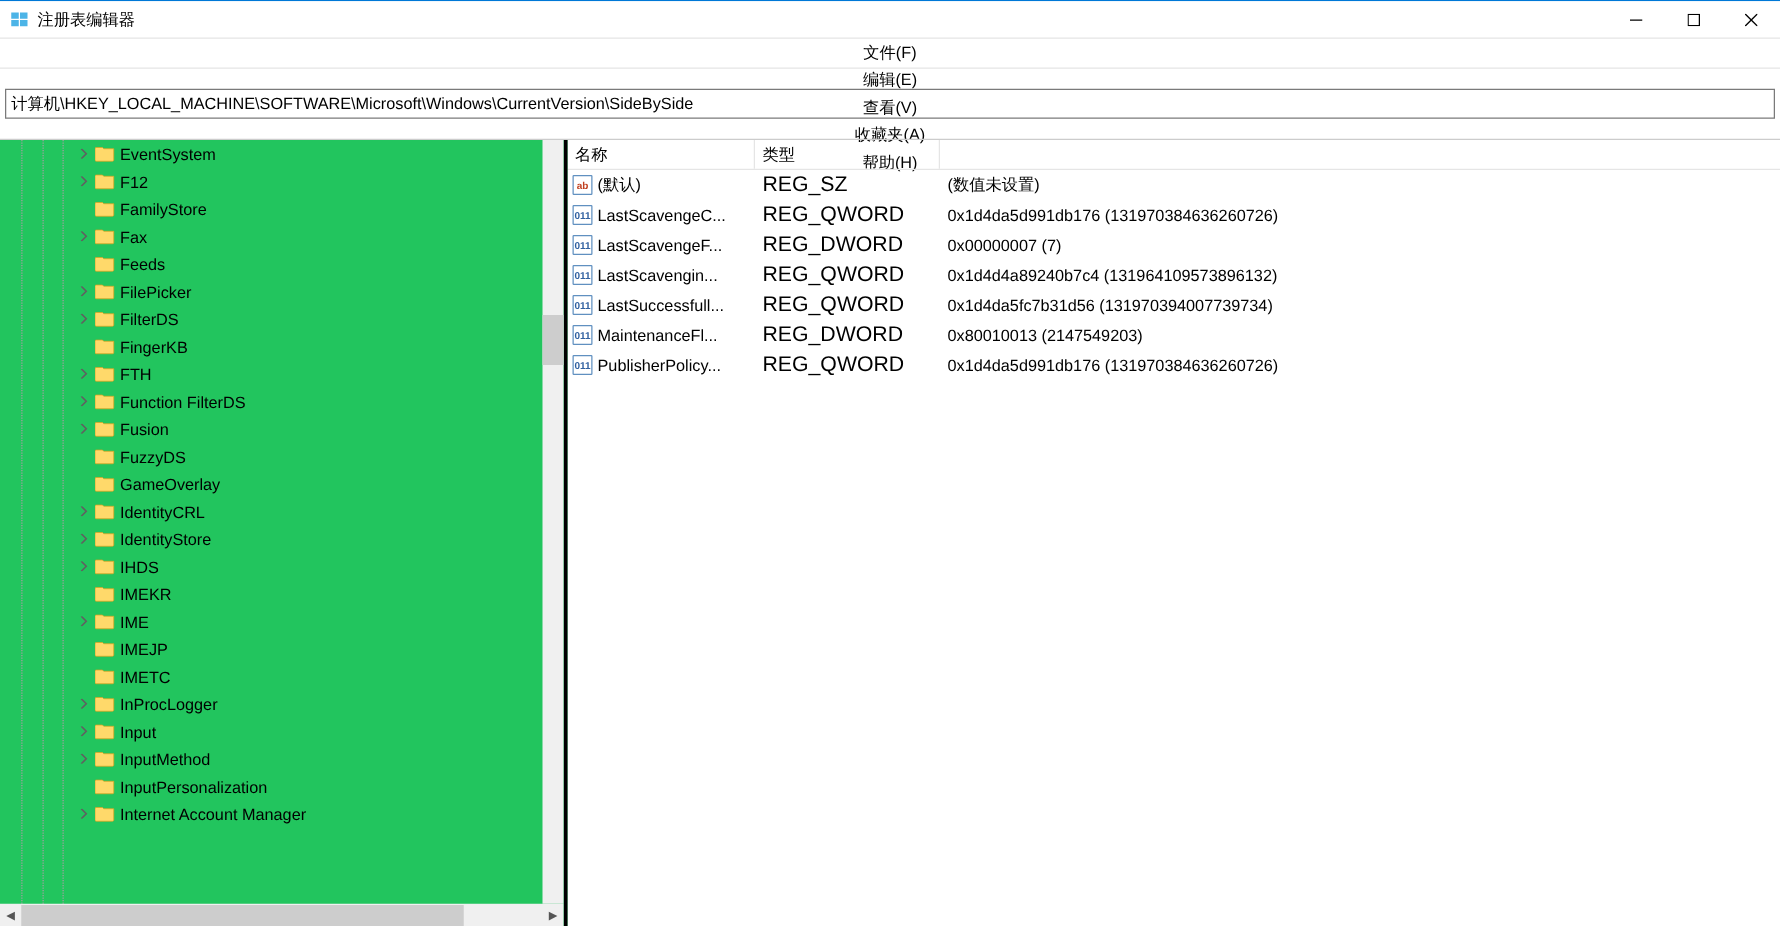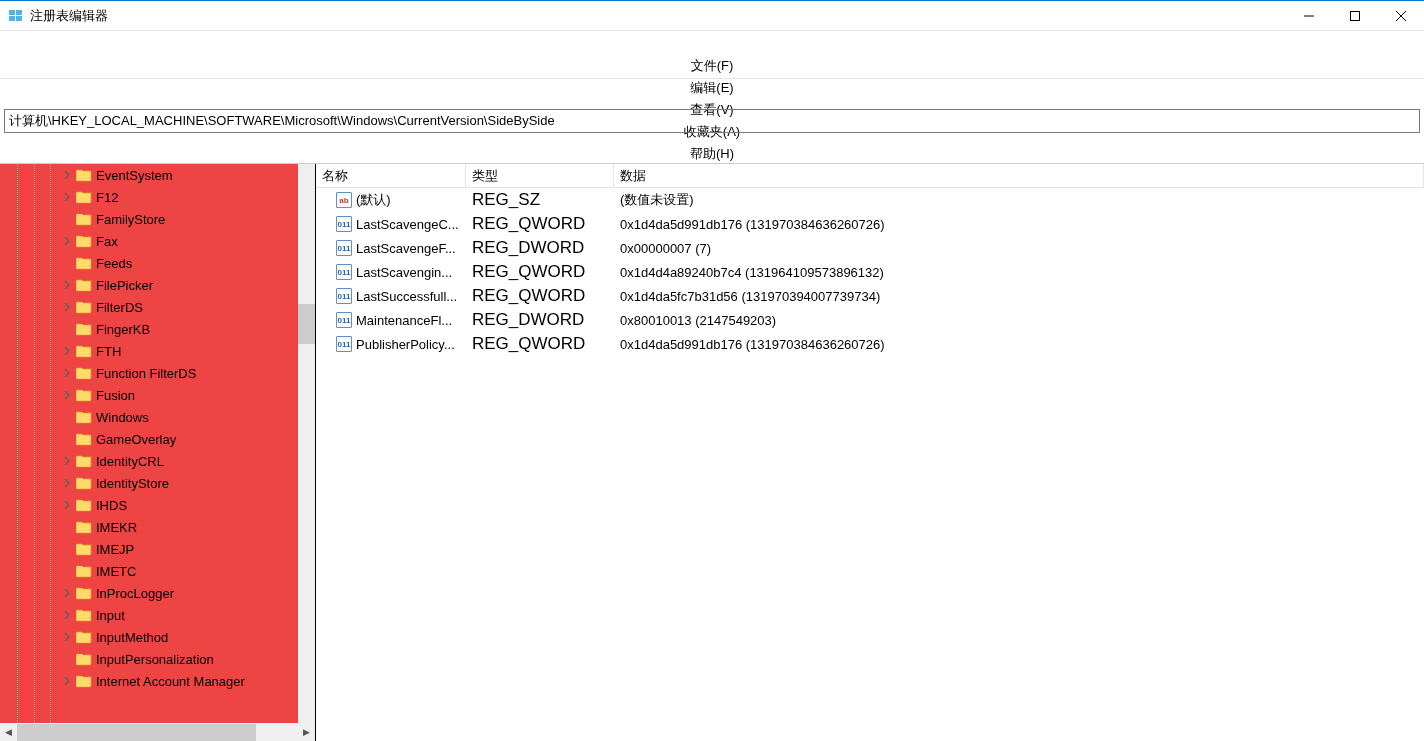--- a/index.html
+++ b/index.html
@@ -1,27 +1,27 @@
 <!DOCTYPE html>
 <html><head>
 <meta charset="utf-8">
 <style>
 * { margin: 0; padding: 0; box-sizing: border-box; font-family: "Microsoft YaHei", "Segoe UI", sans-serif; font-size: 13px; }
 body { background: #fff; overflow: hidden; }
-.window { width: 1424px; height: 741px; display: flex; flex-direction: column; border-top: 1px solid #0078d7; gap: 24px; }
+.window { width: 1424px; height: 741px; display: flex; flex-direction: column; border-top: 1px solid #0078d7; }
 .titlebar { height: 30px; display: flex; align-items: center; background: #fff; border-bottom: 1px solid #e5e5e5; }
 .titlebar-icon { width: 16px; height: 16px; margin: 0 6px 0 8px; display: flex; align-items: center; justify-content: center; }
 .titlebar-title { flex: 1; font-size: 13px; }
 .win-controls { display: flex; }
 .win-btn { width: 46px; height: 30px; display: flex; align-items: center; justify-content: center; color: #000; }
 .menubar { height: 24px; display: flex; align-items: center; padding: 0 4px; border-bottom: 1px solid #e5e5e5; flex-direction: column; }
 .menu-item { padding: 2px 8px; }
-.addressbar { height: 24px; border: 1px solid #7a7a7a; margin: 6px 4px; display: flex; align-items: center; padding: 0 4px; font-size: 13px; }
+.addressbar { height: 24px; border: 1px solid #7a7a7a; margin: 16px 4px; display: flex; align-items: center; padding: 0 4px; font-size: 13px; }
 .main { flex: 1; display: flex; overflow: hidden; border-top: 1px solid #ccc; }
-.tree-pane { width: 316px; border-right: 1px solid #000000; overflow: hidden; position: relative; background: #ef4444; }
+.tree-pane { width: 454px; border-right: 3px solid #000000; overflow: hidden; position: relative; background: #22c55e; }
 .tree-content { height: 100%; overflow: hidden; }
 .tree-row { display: flex; align-items: center; height: 22px; padding-left: 60px; white-space: nowrap; }
 .expander { width: 14px; height: 14px; display: flex; align-items: center; justify-content: center; color: #666; font-size: 10px; margin-right: 2px; }
 .expander.hidden { visibility: hidden; }
 .folder-icon { width: 16px; height: 14px; margin-right: 4px; flex-shrink: 0; }
 .tree-label { font-size: 13px; }
 .tree-lines { position: absolute; left: 0; top: 0; bottom: 0; pointer-events: none; }
 .vline { position: absolute; top: 0; bottom: 0; border-left: 1px dotted #a0a0a0; }
 .tree-scrollbar-v { position: absolute; right: 0; top: 0; bottom: 18px; width: 17px; background: #f0f0f0; }
 .tree-thumb-v { position: absolute; width: 17px; background: #cdcdcd; }
@@ -30,21 +30,21 @@
 .htrack { flex: 1; height: 17px; position: relative; }
 .hthumb { position: absolute; height: 17px; background: #cdcdcd; }
 .value-pane { flex: 1; display: flex; flex-direction: column; overflow: hidden; }
 .value-header { display: flex; height: 24px; border-bottom: 1px solid #e5e5e5; align-items: center; }
 .vh-col { padding-left: 6px; font-size: 13px; border-right: 1px solid #e5e5e5; height: 100%; display: flex; align-items: center; }
 .vh-name { width: 150px; }
 .vh-type { width: 148px; }
 .vh-data { flex: 1; }
 .value-body { flex: 1; overflow: auto; }
 .value-row { display: flex; height: 24px; align-items: center; }
-.vr-name { width: 150px; padding-left: 20px; display: flex; align-items: center; overflow: hidden; white-space: nowrap; }
+.vr-name { width: 150px; padding-left: 4px; display: flex; align-items: center; overflow: hidden; white-space: nowrap; }
 .vr-type { width: 148px; padding-left: 6px; font-size: 17px; }
 .vr-data { flex: 1; padding-left: 6px; font-size: 13px; }
 .reg-icon { width: 16px; height: 16px; margin-right: 4px; flex-shrink: 0; border: 1px solid #6090c0; background: #fff; display: flex; align-items: center; justify-content: center; font-size: 8px; font-weight: bold; border-radius: 1px; }
 .reg-icon.string { color: #c04020; }
 .reg-icon.binary { color: #3060a0; }
 .vr-name-text { font-size: 13px; overflow: hidden; text-overflow: ellipsis; }
 </style>
 </head>
 <body>
 
@@ -208,21 +208,21 @@
             <svg class="folder-icon" viewBox="0 0 16 14">
               <path d="M1 2h5l1 1h8v9a1 1 0 0 1-1 1H1a1 1 0 0 1-1-1V3a1 1 0 0 1 1-1z" fill="#ffd96a" stroke="#d9a420" stroke-width="0.6"></path>
             </svg>
             <span class="tree-label">Fusion</span>
           </div>
           <div class="tree-row">
             <span class="expander hidden"></span>
             <svg class="folder-icon" viewBox="0 0 16 14">
               <path d="M1 2h5l1 1h8v9a1 1 0 0 1-1 1H1a1 1 0 0 1-1-1V3a1 1 0 0 1 1-1z" fill="#ffd96a" stroke="#d9a420" stroke-width="0.6"></path>
             </svg>
-            <span class="tree-label">Windows</span>
+            <span class="tree-label">FuzzyDS</span>
           </div>
           <div class="tree-row">
             <span class="expander hidden"></span>
             <svg class="folder-icon" viewBox="0 0 16 14">
               <path d="M1 2h5l1 1h8v9a1 1 0 0 1-1 1H1a1 1 0 0 1-1-1V3a1 1 0 0 1 1-1z" fill="#ffd96a" stroke="#d9a420" stroke-width="0.6"></path>
             </svg>
             <span class="tree-label">GameOverlay</span>
           </div>
           <div class="tree-row">
             <span class="expander">
@@ -256,20 +256,31 @@
               <path d="M1 2h5l1 1h8v9a1 1 0 0 1-1 1H1a1 1 0 0 1-1-1V3a1 1 0 0 1 1-1z" fill="#ffd96a" stroke="#d9a420" stroke-width="0.6"></path>
             </svg>
             <span class="tree-label">IHDS</span>
           </div>
           <div class="tree-row">
             <span class="expander hidden"></span>
             <svg class="folder-icon" viewBox="0 0 16 14">
               <path d="M1 2h5l1 1h8v9a1 1 0 0 1-1 1H1a1 1 0 0 1-1-1V3a1 1 0 0 1 1-1z" fill="#ffd96a" stroke="#d9a420" stroke-width="0.6"></path>
             </svg>
             <span class="tree-label">IMEKR</span>
+          </div>
+          <div class="tree-row">
+            <span class="expander">
+              <svg width="8" height="8" viewBox="0 0 8 8">
+                <path d="M2 0 L6 4 L2 8" fill="none" stroke="#606060" stroke-width="1.3"></path>
+              </svg>
+            </span>
+            <svg class="folder-icon" viewBox="0 0 16 14">
+              <path d="M1 2h5l1 1h8v9a1 1 0 0 1-1 1H1a1 1 0 0 1-1-1V3a1 1 0 0 1 1-1z" fill="#ffd96a" stroke="#d9a420" stroke-width="0.6"></path>
+            </svg>
+            <span class="tree-label">IME</span>
           </div>
           <div class="tree-row">
             <span class="expander hidden"></span>
             <svg class="folder-icon" viewBox="0 0 16 14">
               <path d="M1 2h5l1 1h8v9a1 1 0 0 1-1 1H1a1 1 0 0 1-1-1V3a1 1 0 0 1 1-1z" fill="#ffd96a" stroke="#d9a420" stroke-width="0.6"></path>
             </svg>
             <span class="tree-label">IMEJP</span>
           </div>
           <div class="tree-row">
             <span class="expander hidden"></span>
@@ -339,21 +350,20 @@
             <div class="hthumb" style="left:0;width:85%"></div>
           </div>
         <div class="harrow">▶</div>
       </div>
     </div>
 
     <div class="value-pane">
       <div class="value-header">
         <div class="vh-col vh-name">名称</div>
         <div class="vh-col vh-type">类型</div>
-        <div class="vh-col vh-data">数据</div>
       </div>
       <div class="value-body" id="value-body">
           <div class="value-row">
             <div class="vr-name">
               <span class="reg-icon string">ab</span>
               <span class="vr-name-text">(默认)</span>
             </div>
             <div class="vr-type">REG_SZ</div>
             <div class="vr-data">(数值未设置)</div>
           </div>

